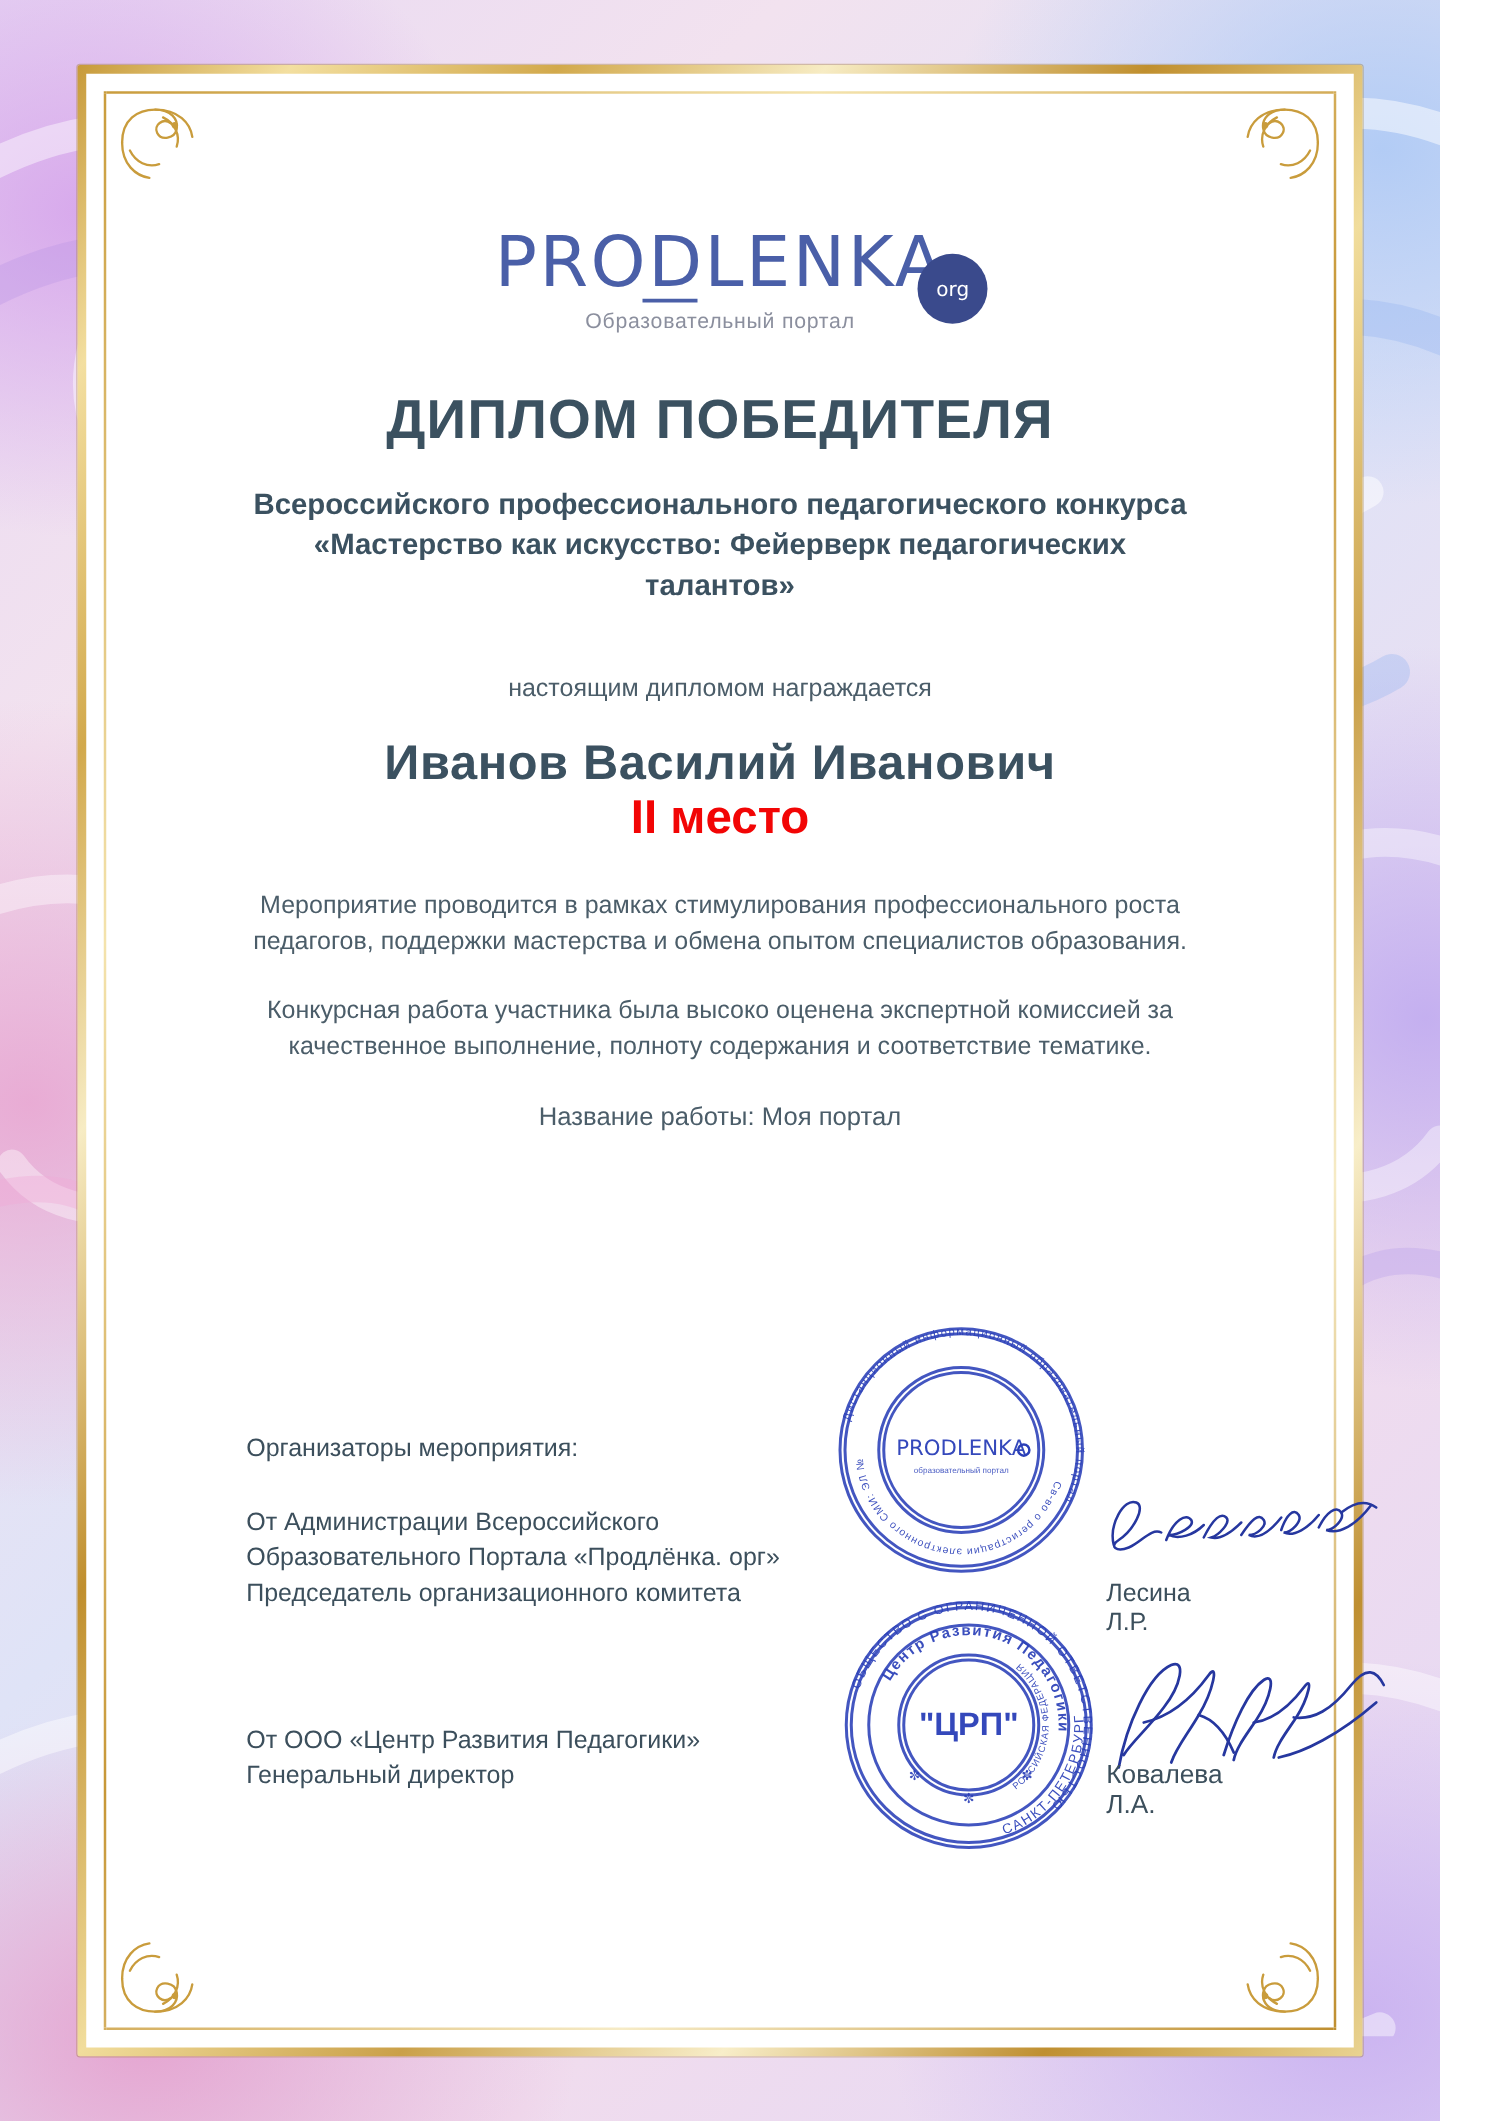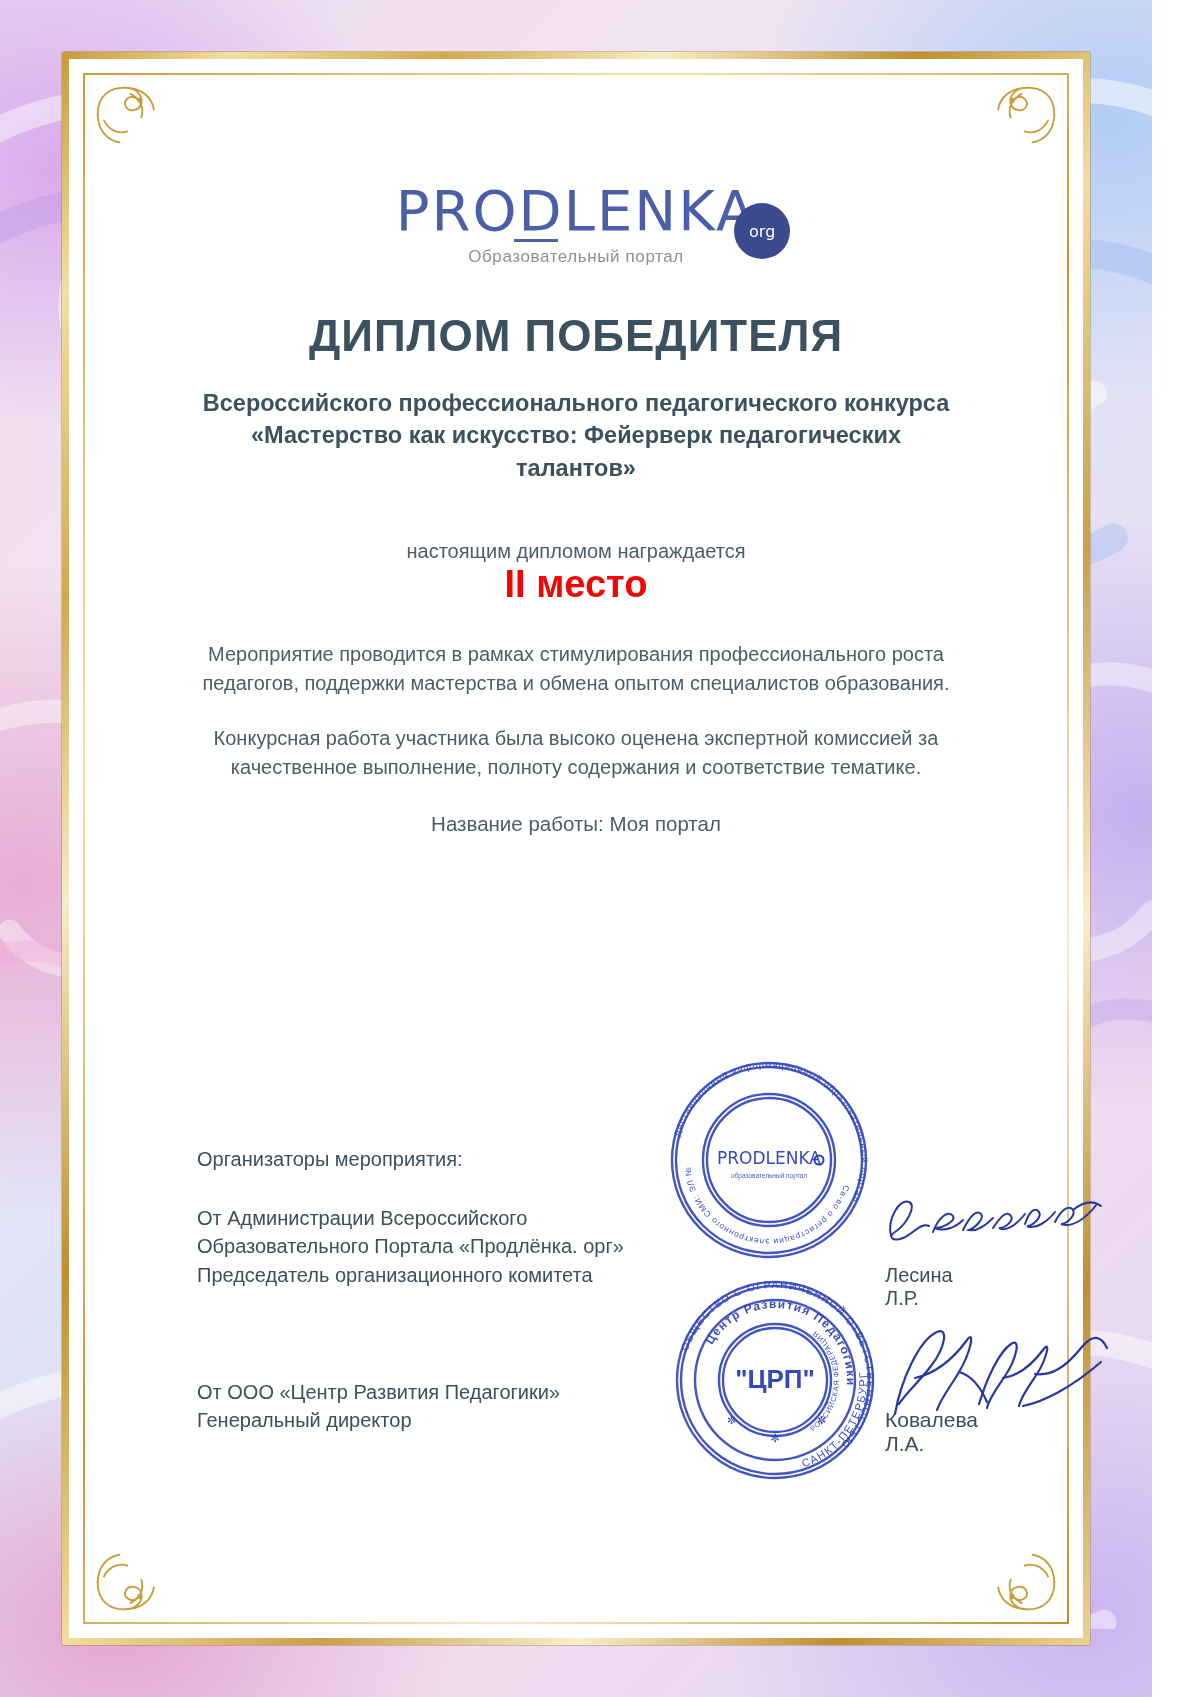--- a/index.html
+++ b/index.html
@@ -240,20 +240,21 @@
             <div class="org-badge">org</div>
           </div>
           <div class="logo-sub">Образовательный портал</div>
         </div>
 
         
         <div class="doc-title">ДИПЛОМ ПОБЕДИТЕЛЯ</div>
         <div class="doc-subtitle">Всероссийского профессионального педагогического конкурса «Мастерство как искусство: Фейерверк педагогических талантов»</div>
 
         <div class="award-lead">настоящим дипломом награждается</div>
+        <div class="award-name">Иванов Василий Иванович</div>
         <div class="award-place">II место</div>
 
         <div class="para">Мероприятие проводится в рамках стимулирования профессионального роста педагогов, поддержки мастерства и обмена опытом специалистов образования.</div>
         <div class="para">Конкурсная работа участника была высоко оценена экспертной комиссией за качественное выполнение, полноту содержания и соответствие тематике.</div>
 
         <div class="work-title">Название работы: Моя портал</div>
 
         
         <div class="sign-area">
 

